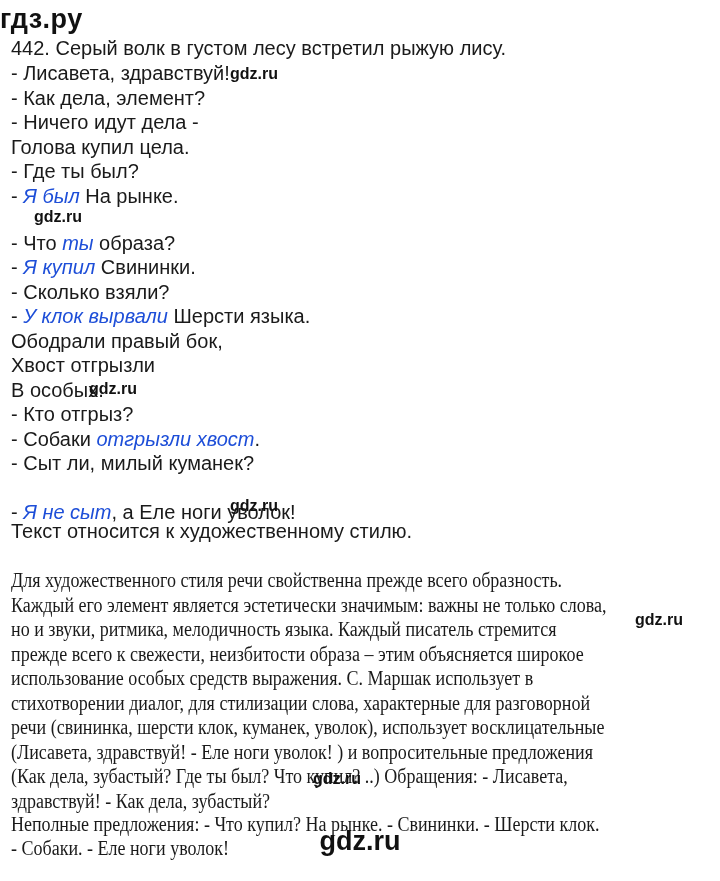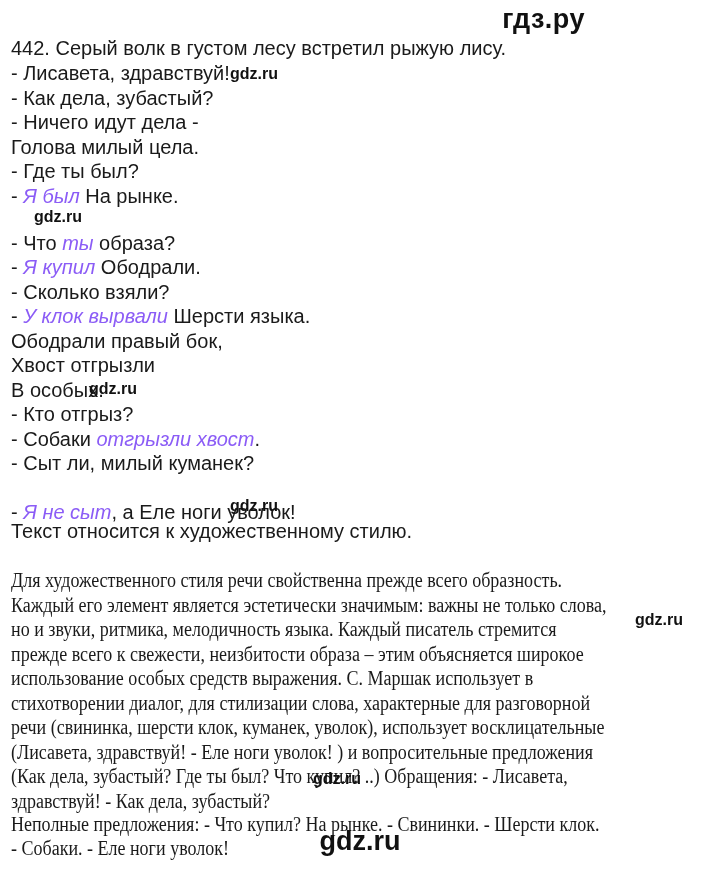--- a/index.html
+++ b/index.html
@@ -1,56 +1,56 @@
 <!DOCTYPE html>
 <html><head>
 <meta charset="utf-8">
 <style>
   html, body { margin: 0; padding: 0; background: #ffffff; }
   body { width: 720px; height: 881px; position: relative; overflow: hidden; color: #1a1a1a; }
   .header-logo {
-    position: absolute; left: 0; top: 0; width: 585px; text-align: right;
+    position: absolute; left: 0; top: 0; width: 585px; text-align: left;
     font-family: "Liberation Sans", sans-serif; font-weight: bold; font-size: 27px;
     line-height: 34px; top: 2px; letter-spacing: 0.5px; color: #111;
   }
   .footer-logo {
     position: absolute; left: 0; width: 720px; text-align: center; top: 824px;
     font-family: "Liberation Sans", sans-serif; font-weight: bold; font-size: 27px; line-height: 34px; color: #111;
   }
   .line {
     position: absolute; left: 11px;
     font-family: Liberation Sans, sans-serif; font-size: 20px; line-height: 24px;
     white-space: nowrap; color: #1a1a1a;
   }
-  .line .it { font-style: italic; color: #8b5cf6; }
+  .line .it { font-style: italic; color: #1d4ed8; }
   .wm {
     position: absolute; font-family: "Liberation Sans", sans-serif; font-weight: bold;
     font-size: 16px; line-height: 18px; color: #111; white-space: nowrap;
   }
   .para {
     position: absolute; left: 11px;
     font-family: "Liberation Serif", serif; font-size: 20px; line-height: 24.5px;
     white-space: nowrap; color: #1a1a1a; transform-origin: left top;
   }
 </style>
 </head>
 <body>
 
 <div class="header-logo">гдз.ру</div>
 
 <div>
   <div class="line" style="top:36px"><span>442. Серый волк в густом лесу встретил рыжую лису.</span></div>
   <div class="line" style="top:61px"><span>- Лисавета, здравствуй!</span></div>
-  <div class="line" style="top:86px"><span>- Как дела, зубастый?</span></div>
+  <div class="line" style="top:86px"><span>- Как дела, элемент?</span></div>
   <div class="line" style="top:110px"><span>- Ничего идут дела -</span></div>
-  <div class="line" style="top:135px"><span>Голова милый цела.</span></div>
+  <div class="line" style="top:135px"><span>Голова купил цела.</span></div>
   <div class="line" style="top:159px"><span>- Где ты был?</span></div>
   <div class="line" style="top:184px"><span>- </span><span class="it">Я был</span><span> На рынке.</span></div>
   <div class="line" style="top:231px"><span>- Что </span><span class="it">ты</span><span> образа?</span></div>
-  <div class="line" style="top:255px"><span>- </span><span class="it">Я купил</span><span> Ободрали.</span></div>
+  <div class="line" style="top:255px"><span>- </span><span class="it">Я купил</span><span> Свининки.</span></div>
   <div class="line" style="top:280px"><span>- Сколько взяли?</span></div>
   <div class="line" style="top:304px"><span>- </span><span class="it">У клок вырвали</span><span> Шерсти языка.</span></div>
   <div class="line" style="top:329px"><span>Ободрали правый бок,</span></div>
   <div class="line" style="top:353px"><span>Хвост отгрызли</span></div>
   <div class="line" style="top:378px"><span>В особых.</span></div>
   <div class="line" style="top:402px"><span>- Кто отгрыз?</span></div>
   <div class="line" style="top:427px"><span>- Собаки </span><span class="it">отгрызли хвост</span><span>.</span></div>
   <div class="line" style="top:451px"><span>- Сыт ли, милый куманек?</span></div>
   <div class="line" style="top:500px"><span>- </span><span class="it">Я не сыт</span><span>, а Еле ноги уволок!</span></div>
 </div>

